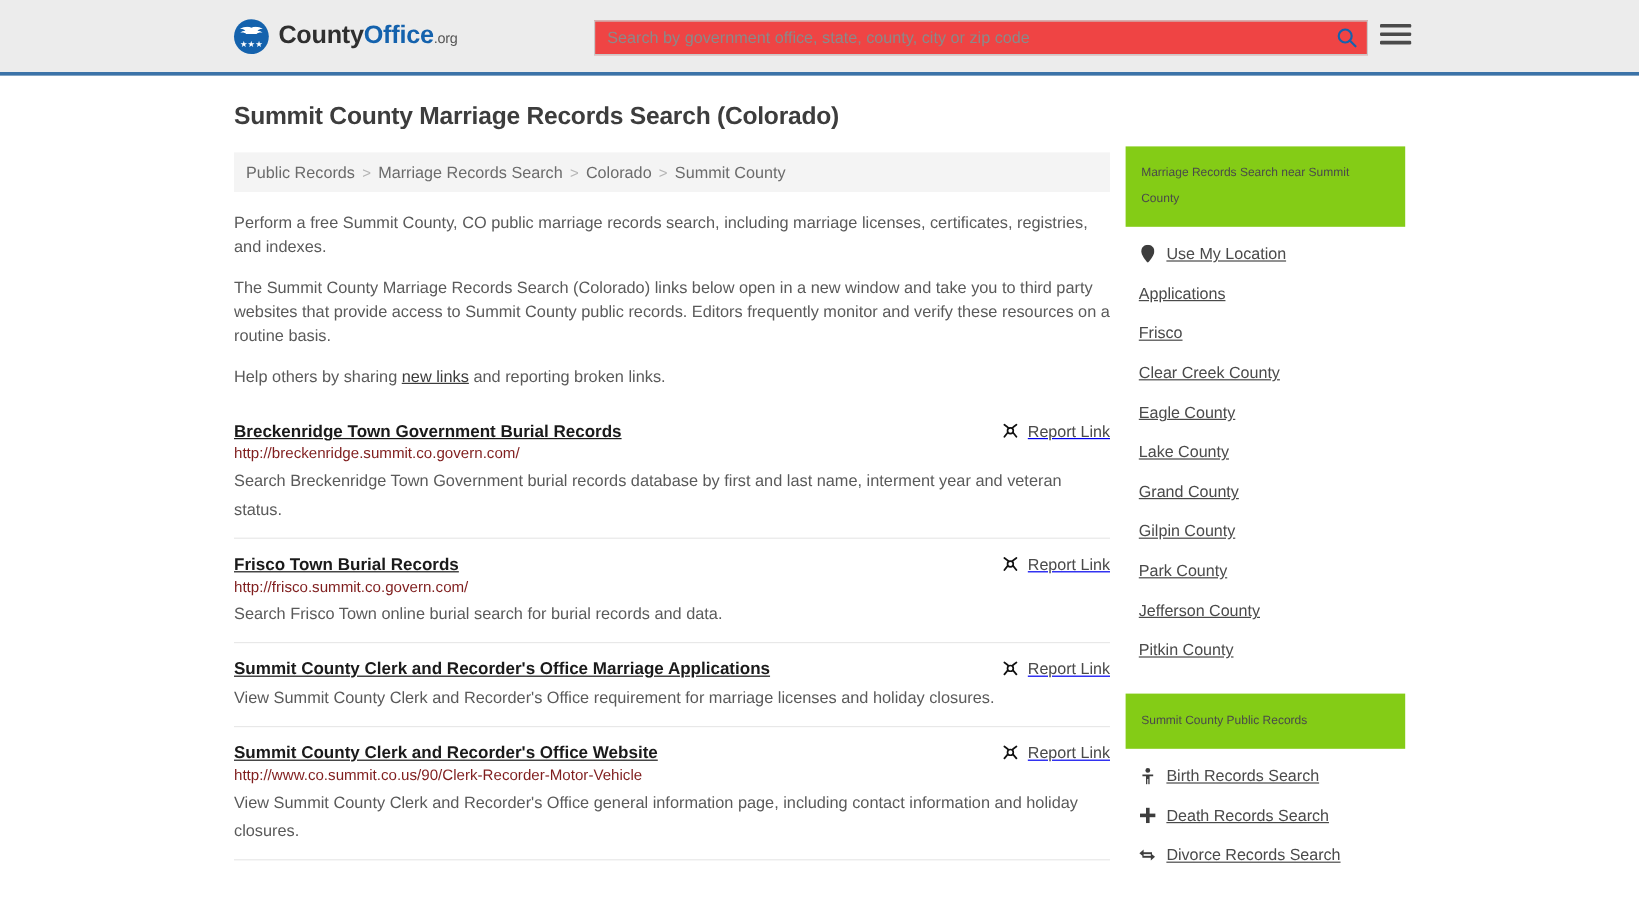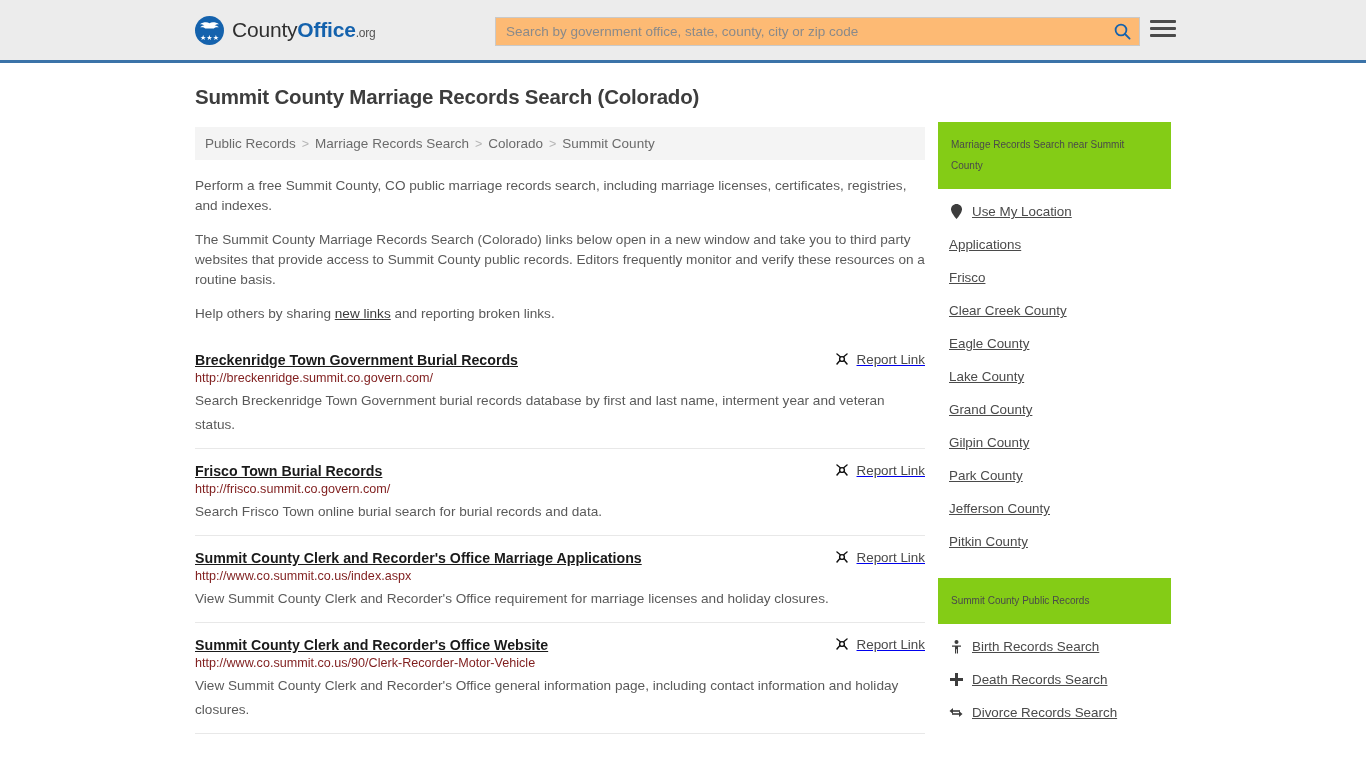--- a/index.html
+++ b/index.html
@@ -49,30 +49,30 @@
     line-height: 7px;
   }
   .brand-text {
     margin-left: 8px;
     font-size: 21px;
     color: #2f2f2f;
     letter-spacing: -0.2px;
     white-space: nowrap;
   }
   .brand-text .b-office { color: #1462ad; font-weight: bold; }
-  .brand-text .b-county { font-weight: normal; text-align: center; }
+  .brand-text .b-county { font-weight: bold; text-align: center; }
   .brand-text .b-org { font-size: 12px; color: #555; }
 
   .search-wrap {
     position: absolute;
     left: 495px;
     top: 17px;
     width: 645px;
     height: 29px;
-    background: #fdba74;
+    background: #ef4444;
     border: 1px solid #c9c9c9;
     display: flex;
     align-items: center;
   }
   .search-input {
     flex: 1 1 auto;
     border: none;
     outline: none;
     background: transparent;
     font-family: "Liberation Sans", sans-serif;
@@ -328,21 +328,20 @@
         <a class="result-title" href="#">Summit County Clerk and Recorder's Office Marriage Applications</a>
         <a class="report-link" href="#">
           <svg width="16" height="16" viewBox="0 0 16 16">
             <path d="M3 3 C6 5 10 9 13 13" stroke="#111" stroke-width="1.5" fill="none" stroke-linecap="round"></path>
             <path d="M13 3 C10 5 6 9 3 13" stroke="#111" stroke-width="1.5" fill="none" stroke-linecap="round"></path>
             <circle cx="8" cy="8" r="2.4" stroke="#111" stroke-width="1.4" fill="#fff"></circle>
           </svg>
           <span class="rl-label">Report Link</span>
         </a>
       </div>
-      <a class="result-url" href="#">http://www.co.summit.co.us/index.aspx</a>
       <div class="result-desc">View Summit County Clerk and Recorder's Office requirement for marriage licenses and holiday closures.</div>
     </div>
 
     <div class="result">
       <div class="result-head">
         <a class="result-title" href="#">Summit County Clerk and Recorder's Office Website</a>
         <a class="report-link" href="#">
           <svg width="16" height="16" viewBox="0 0 16 16">
             <path d="M3 3 C6 5 10 9 13 13" stroke="#111" stroke-width="1.5" fill="none" stroke-linecap="round"></path>
             <path d="M13 3 C10 5 6 9 3 13" stroke="#111" stroke-width="1.5" fill="none" stroke-linecap="round"></path>

